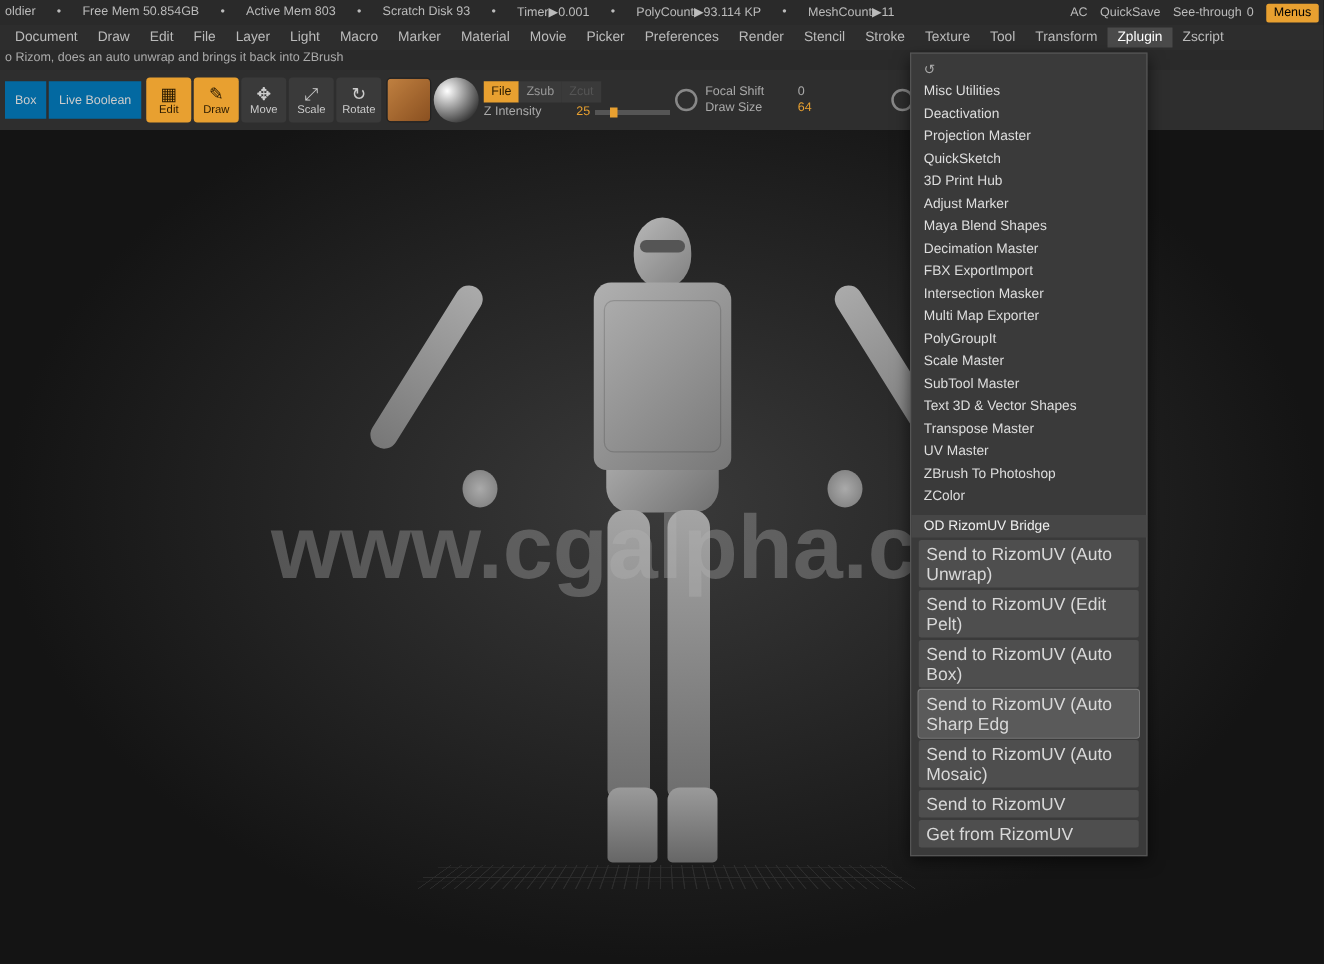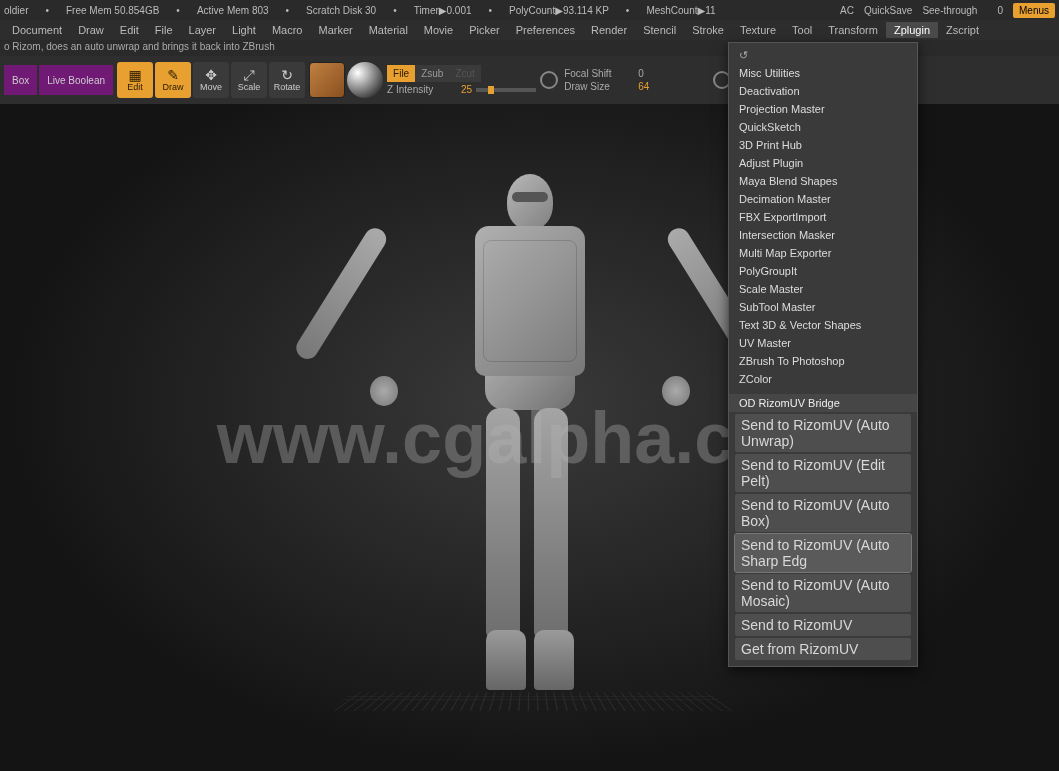--- a/index.html
+++ b/index.html
@@ -1,28 +1,28 @@
 <!DOCTYPE html>
 <html><head>
 <meta charset="utf-8">
 <style>
   * { margin: 0; padding: 0; box-sizing: border-box; font-family: Arial, sans-serif; }
   body { background: #1a1a1a; color: #ccc; font-size: 11px; width: 1059px; height: 771px; overflow: hidden; position: relative; }
   .topbar { background: #2a2a2a; height: 20px; display: flex; align-items: center; padding: 0 4px; font-size: 10px; color: #bbb; }
   .topbar .stats { flex: 1; display: flex; gap: 17px; white-space: nowrap; }
   .topbar .right { display: flex; align-items: center; gap: 10px; }
-  .see-through { display: flex; align-items: flex-end; gap: 20px; }
+  .see-through { display: flex; align-items: flex-end; gap: 4px; }
   .menus-btn { background: #e8a030; color: #000; padding: 2px 6px; border-radius: 2px; font-size: 10px; }
   .menubar { background: #2d2d2d; height: 20px; display: flex; align-items: center; padding: 0 4px; gap: 0; font-size: 11px; }
   .menubar span { padding: 2px 8px; color: #bbb; cursor: pointer; }
   .menubar span.active { background: #4a4a4a; color: #fff; }
   .helpbar { background: #2a2a2a; height: 16px; padding: 1px 4px; font-size: 10px; color: #aaa; }
   .toolbar { background: #2e2e2e; height: 48px; display: flex; align-items: center; padding: 0 4px; gap: 4px; position: relative; }
   .tool-group { display: flex; gap: 2px; align-items: center; }
-  .mode-btn { background: #701a75; color: #ccc; padding: 4px 8px; height: 30px; display: flex; align-items: center; font-size: 10px; }
+  .mode-btn { background: #0369a1; color: #ccc; padding: 4px 8px; height: 30px; display: flex; align-items: center; font-size: 10px; }
   .edit-btn, .draw-btn { background: #e8a030; color: #2a1a00; width: 36px; height: 36px; display: flex; flex-direction: column; align-items: center; justify-content: center; font-size: 9px; border-radius: 3px; }
   .tool-btn { background: #3a3a3a; color: #ccc; width: 36px; height: 36px; display: flex; flex-direction: column; align-items: center; justify-content: center; font-size: 9px; border-radius: 3px; }
   .tool-btn .icon, .edit-btn .icon, .draw-btn .icon { font-size: 14px; line-height: 1; }
   .mat-swatch { width: 36px; height: 36px; background: linear-gradient(135deg,#c08040,#8a5020); border-radius: 4px; border:1px solid #222; }
   .grad-swatch { width: 36px; height: 36px; background: radial-gradient(circle at 30% 30%, #fff, #000); border-radius: 50%; }
   .paint-mode { display: flex; gap: 0; }
   .paint-mode span { padding: 3px 6px; background: #3a3a3a; color: #999; font-size: 10px; }
   .paint-mode span.active { background: #e8a030; color: #2a1a00; }
   .slider-group { display: flex; flex-direction: column; gap: 2px; font-size: 10px; color: #aaa; }
   .slider-row { display: flex; align-items: center; gap: 4px; }
@@ -61,21 +61,21 @@
 <body>
 
 <div class="topbar">
   <div class="stats">
     <span>oldier</span>
     <span>•</span>
       <span>Free Mem 50.854GB</span>
     <span>•</span>
       <span>Active Mem 803</span>
     <span>•</span>
-      <span>Scratch Disk 30</span>
+      <span>Scratch Disk 93</span>
     <span>•</span>
       <span>Timer▶0.001</span>
     <span>•</span>
       <span>PolyCount▶93.114 KP</span>
     <span>•</span>
       <span>MeshCount▶11</span>
   </div>
   <div class="right">
     <span>AC</span>
     <span>QuickSave</span>
@@ -212,30 +212,31 @@
 </div>
 
 <div class="plugin-panel">
   <div style="padding:2px 10px;"><span style="color:#aaa;">↺</span></div>
   <div id="plugin-items">
       <div class="item">Misc Utilities</div>
       <div class="item">Deactivation</div>
       <div class="item">Projection Master</div>
       <div class="item">QuickSketch</div>
       <div class="item">3D Print Hub</div>
-      <div class="item">Adjust Plugin</div>
+      <div class="item">Adjust Marker</div>
       <div class="item">Maya Blend Shapes</div>
       <div class="item">Decimation Master</div>
       <div class="item">FBX ExportImport</div>
       <div class="item">Intersection Masker</div>
       <div class="item">Multi Map Exporter</div>
       <div class="item">PolyGroupIt</div>
       <div class="item">Scale Master</div>
       <div class="item">SubTool Master</div>
       <div class="item">Text 3D &amp; Vector Shapes</div>
+      <div class="item">Transpose Master</div>
       <div class="item">UV Master</div>
       <div class="item">ZBrush To Photoshop</div>
       <div class="item">ZColor</div>
     </div>
   <div class="section-head">OD RizomUV Bridge</div>
   <div id="plugin-subs">
       <div class="sub">Send to RizomUV (Auto Unwrap)</div>
       <div class="sub">Send to RizomUV (Edit Pelt)</div>
       <div class="sub">Send to RizomUV (Auto Box)</div>
       <div class="sub hover">Send to RizomUV (Auto Sharp Edg</div>

